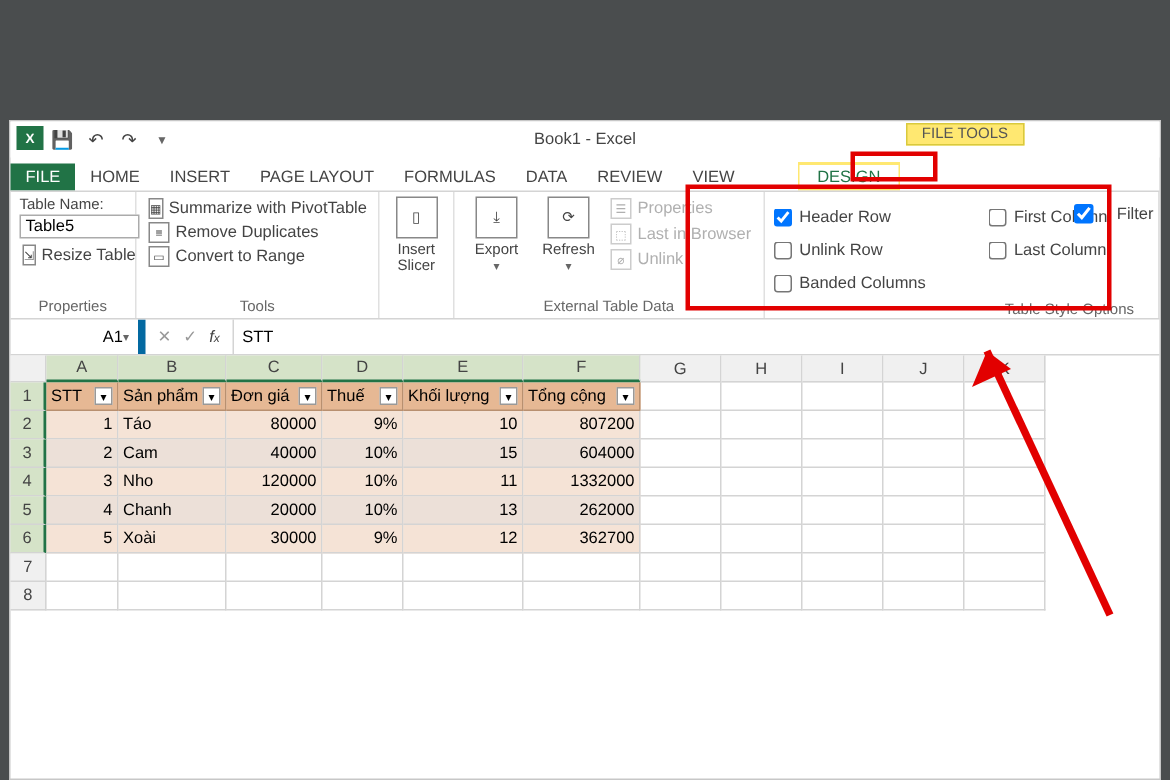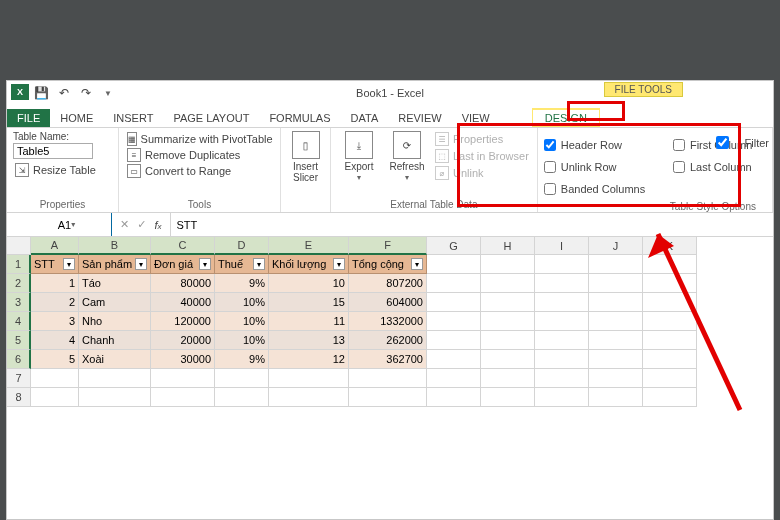--- a/index.html
+++ b/index.html
@@ -28,21 +28,21 @@
   .disabled .ico{ border-color:#ccc;}
   .style-opts { display: grid; grid-template-columns: repeat(2, auto); grid-auto-rows: 20px; gap: 2px 14px; padding-top:4px; }
   .chk { display: flex; align-items: center; gap: 5px; }
   .chk input { width:12px; height:12px;}
   .filter-chk { position:absolute; right:4px; top:8px; display:flex; align-items:center; gap:16px;}
   .red-box { position: absolute; border: 3px solid #e20000; pointer-events: none; }
   .red-box.tab { top: 101px; left: 567px; width: 58px; height: 20px; padding:0;}
   .red-box.opts { top: 123px; left: 457px; width: 284px; height: 84px; }
   .red-arrow { position:absolute; top:220px; left:640px; width:110px; height:200px; pointer-events:none;}
   .formula-bar { height: 24px; border-bottom: 1px solid #d4d4d4; display: flex; align-items: center; font-size: 11px; }
-  .name-box { width: 90px; border-right: 1px solid #0369a1; padding: 0 6px; height:100%; display:flex; align-items:center; justify-content:center;margin-left:15px;}
+  .name-box { width: 90px; border-right: 5px solid #0369a1; padding: 0 6px; height:100%; display:flex; align-items:center; justify-content:flex-end;}
   .fx-ctrls { display:flex; align-items:center; gap:8px; padding:0 8px; color:#999;}
   .fx-input { flex:1; padding:0 6px; border-left:1px solid #d4d4d4; height:100%; display:flex; align-items:center;}
   .grid { font-size: 11px; }
   .col-headers { display: flex; }
   .row-header, .col-header { background: #f0f0f0; border-right: 1px solid #d4d4d4; border-bottom: 1px solid #d4d4d4; display:flex; align-items:center; justify-content:center; color:#444;}
   .corner { width: 24px; height: 18px; background:#f0f0f0; border-right:1px solid #d4d4d4; border-bottom:1px solid #d4d4d4;}
   .col-header { height: 18px; }
   .col-header.sel { background:#d5e3c8; border-bottom:2px solid #217346; }
   .grid-body { display:flex; flex-direction:column;}
   .grid-row { display:flex; height:19px;}
@@ -82,21 +82,21 @@
     <div class="tab">PAGE LAYOUT</div>
     <div class="tab">FORMULAS</div>
     <div class="tab">DATA</div>
     <div class="tab">REVIEW</div>
     <div class="tab">VIEW</div>
     <div style="width:28px;"></div>
     <div class="tab active">DESIGN</div>
   </div>
 
   <div class="ribbon">
-    <div class="ribbon-group" style="width:112px;">
+    <div class="ribbon-group" style="width:84px;">
       <div>
         <div class="table-name-lbl">Table Name:</div>
         <input class="table-name-input" value="Table5" style="">
         <div class="ribbon-btn">
             <span class="ico">⇲</span>
             <span>Resize Table</span>
           </div>
       </div>
       <div class="group-label">Properties</div>
     </div>

